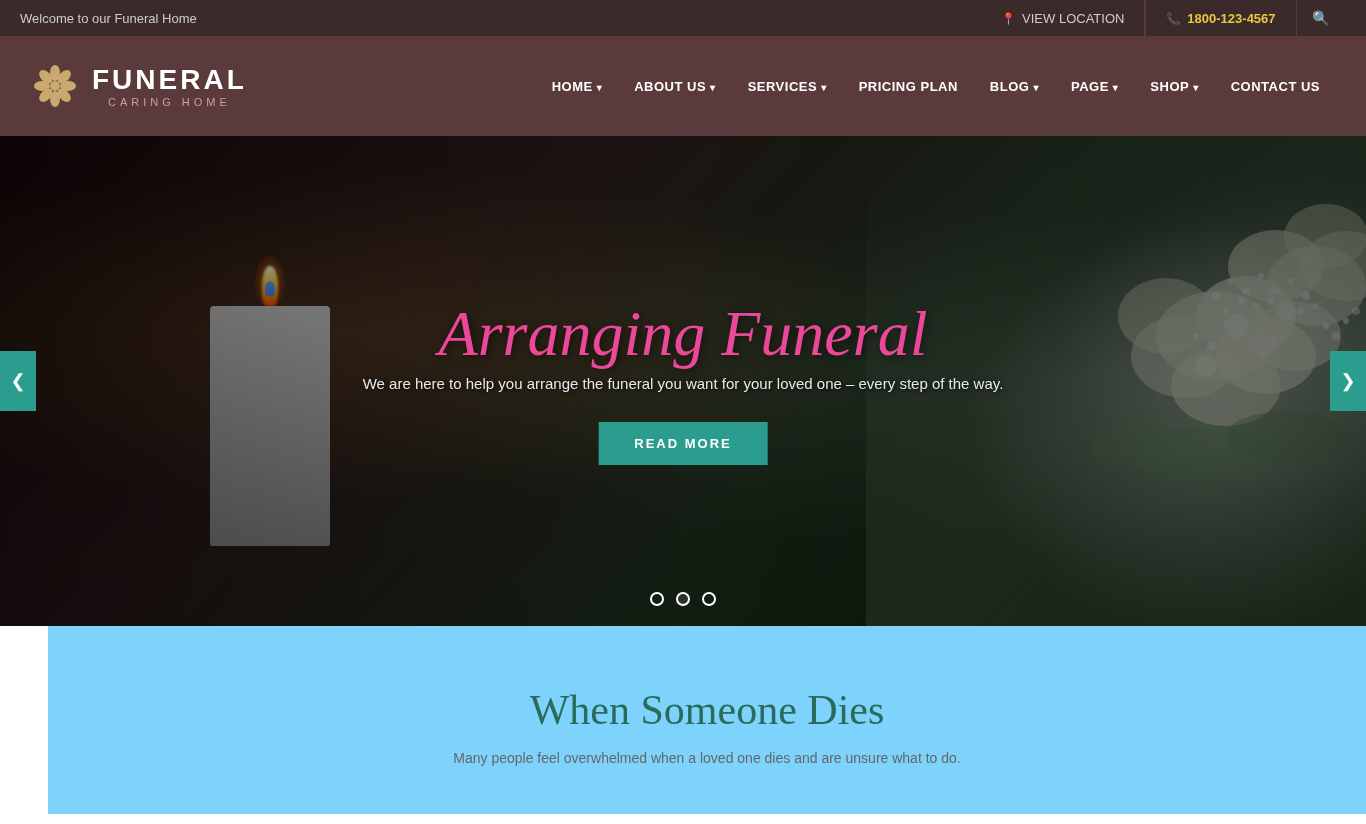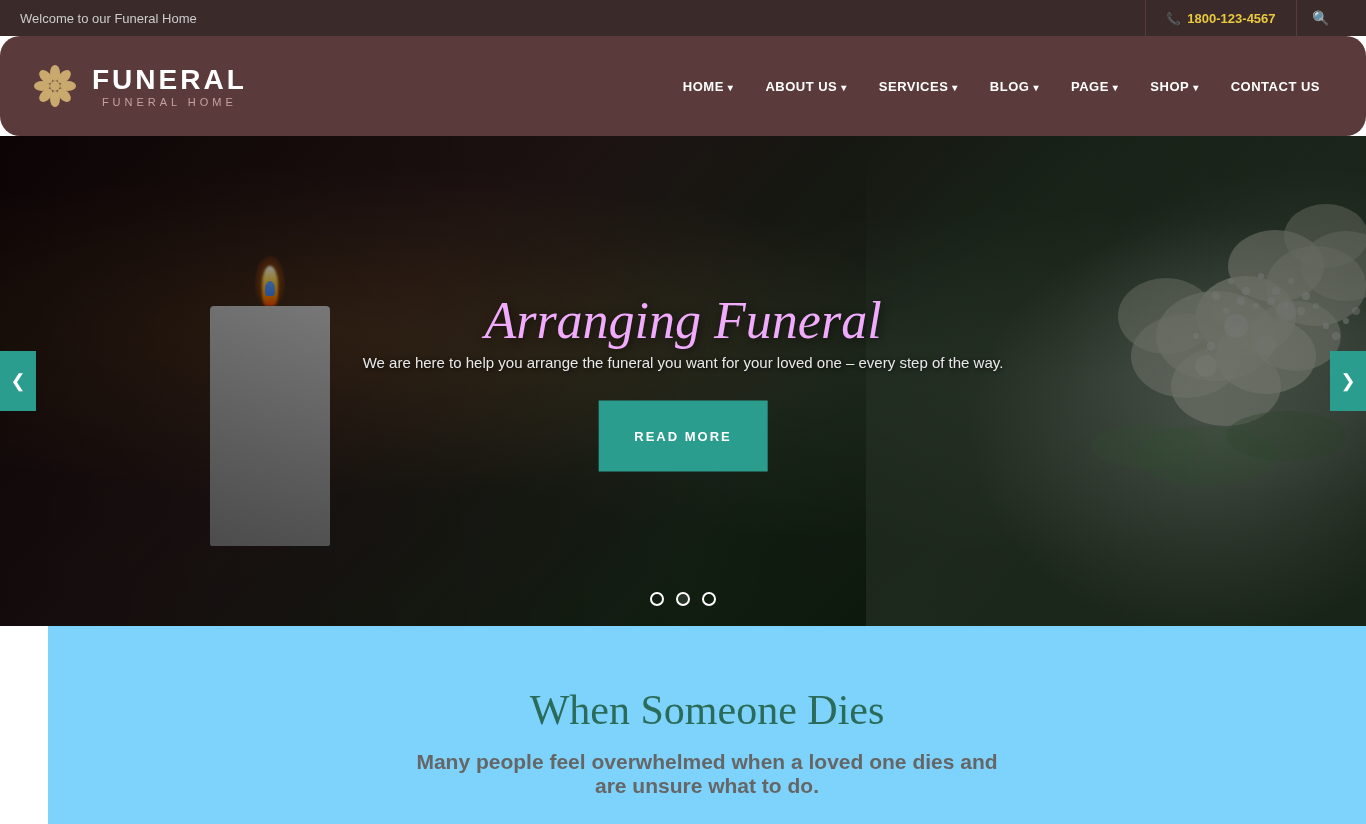--- a/index.html
+++ b/index.html
@@ -58,21 +58,20 @@
     .search-icon-sm::before { content: '🔍'; font-size: 14px; }
 
     
     .header {
       background: #5a3a3a;
       display: flex;
       align-items: center;
       justify-content: space-between;
       padding: 0 30px;
       height: 100px;
-      border-radius: 20px;
     }
     .logo {
       display: flex;
       align-items: center;
       gap: 12px;
     }
     .logo-icon {
       width: 50px;
       height: 50px;
       color: #c9a96e;
@@ -204,39 +203,39 @@
     
     .hero-content {
       position: absolute;
       top: 50%;
       left: 50%;
       transform: translate(-50%, -50%);
       text-align: center;
       z-index: 10;
     }
     .hero-title {
-      font-size: 52px;
+      font-size: 64px;
       font-family: Georgia, 'Times New Roman', serif;
       font-style: italic;
-      color: #f0abfc;
+      color: #ec4899;
       text-shadow: 2px 2px 8px rgba(0,0,0,0.5);
       margin-bottom: 4px;
       font-weight: normal;
     }
     .hero-subtitle {
       font-size: 15px;
       color: #e8e8e8;
       margin-bottom: 30px;
       text-shadow: 1px 1px 4px rgba(0,0,0,0.8);
     }
     .hero-btn {
       background: #2a9d8f;
       color: #fff;
       border: none;
-      padding: 28px 36px;
+      padding: 14px 36px;
       font-size: 13px;
       font-weight: bold;
       letter-spacing: 2px;
       cursor: pointer;
       text-transform: uppercase;
     }
 
     
     .slider-arrow {
       position: absolute;
@@ -286,33 +285,36 @@
       margin-left: 48px;
     }
     .section-when h2 {
       font-size: 42px;
       color: #2a6b5a;
       font-family: Georgia, serif;
       font-weight: normal;
       margin-bottom: 16px;
     }
     .section-when p {
-      font-size: 21px;
+      font-size: 14px;
       color: #666;
       max-width: 600px;
       margin: 0 auto;
-      font-weight: bold;
     }
   </style>
 </head>
 <body>
 
 <div class="top-bar">
   <span>Welcome to our Funeral Home</span>
   <div class="top-bar-right">
+    <div class="top-bar-location">
+      <span class="pin-icon"></span>
+      <span>VIEW LOCATION</span>
+    </div>
     <div class="top-bar-phone">
       <span class="phone-icon"></span>
       <span>1800-123-4567</span>
     </div>
     <div class="top-bar-search">
       <span class="search-icon-sm"></span>
     </div>
   </div>
 </div>
 
@@ -326,36 +328,39 @@
         <ellipse cx="25" cy="12" rx="5" ry="8" transform="rotate(90 25 25)"></ellipse>
         <ellipse cx="25" cy="12" rx="5" ry="8" transform="rotate(135 25 25)"></ellipse>
         <ellipse cx="25" cy="12" rx="5" ry="8" transform="rotate(180 25 25)"></ellipse>
         <ellipse cx="25" cy="12" rx="5" ry="8" transform="rotate(225 25 25)"></ellipse>
         <ellipse cx="25" cy="12" rx="5" ry="8" transform="rotate(270 25 25)"></ellipse>
         <ellipse cx="25" cy="12" rx="5" ry="8" transform="rotate(315 25 25)"></ellipse>
       </g>
     </svg>
     <div class="logo-text">
       <div class="title">FUNERAL</div>
-      <div class="subtitle">FUNERAL HOME</div>
+      <div class="subtitle">CARING HOME</div>
     </div>
   </div>
 
   <nav>
     <div class="nav-item">
       <span>HOME</span>
       <span class="chevron"></span>
     </div>
     <div class="nav-item">
       <span>ABOUT US</span>
       <span class="chevron"></span>
     </div>
     <div class="nav-item">
       <span>SERVICES</span>
       <span class="chevron"></span>
+    </div>
+    <div class="nav-item">
+      <span>PRICING PLAN</span>
     </div>
     <div class="nav-item">
       <span>BLOG</span>
       <span class="chevron"></span>
     </div>
     <div class="nav-item">
       <span>PAGE</span>
       <span class="chevron"></span>
     </div>
     <div class="nav-item">

